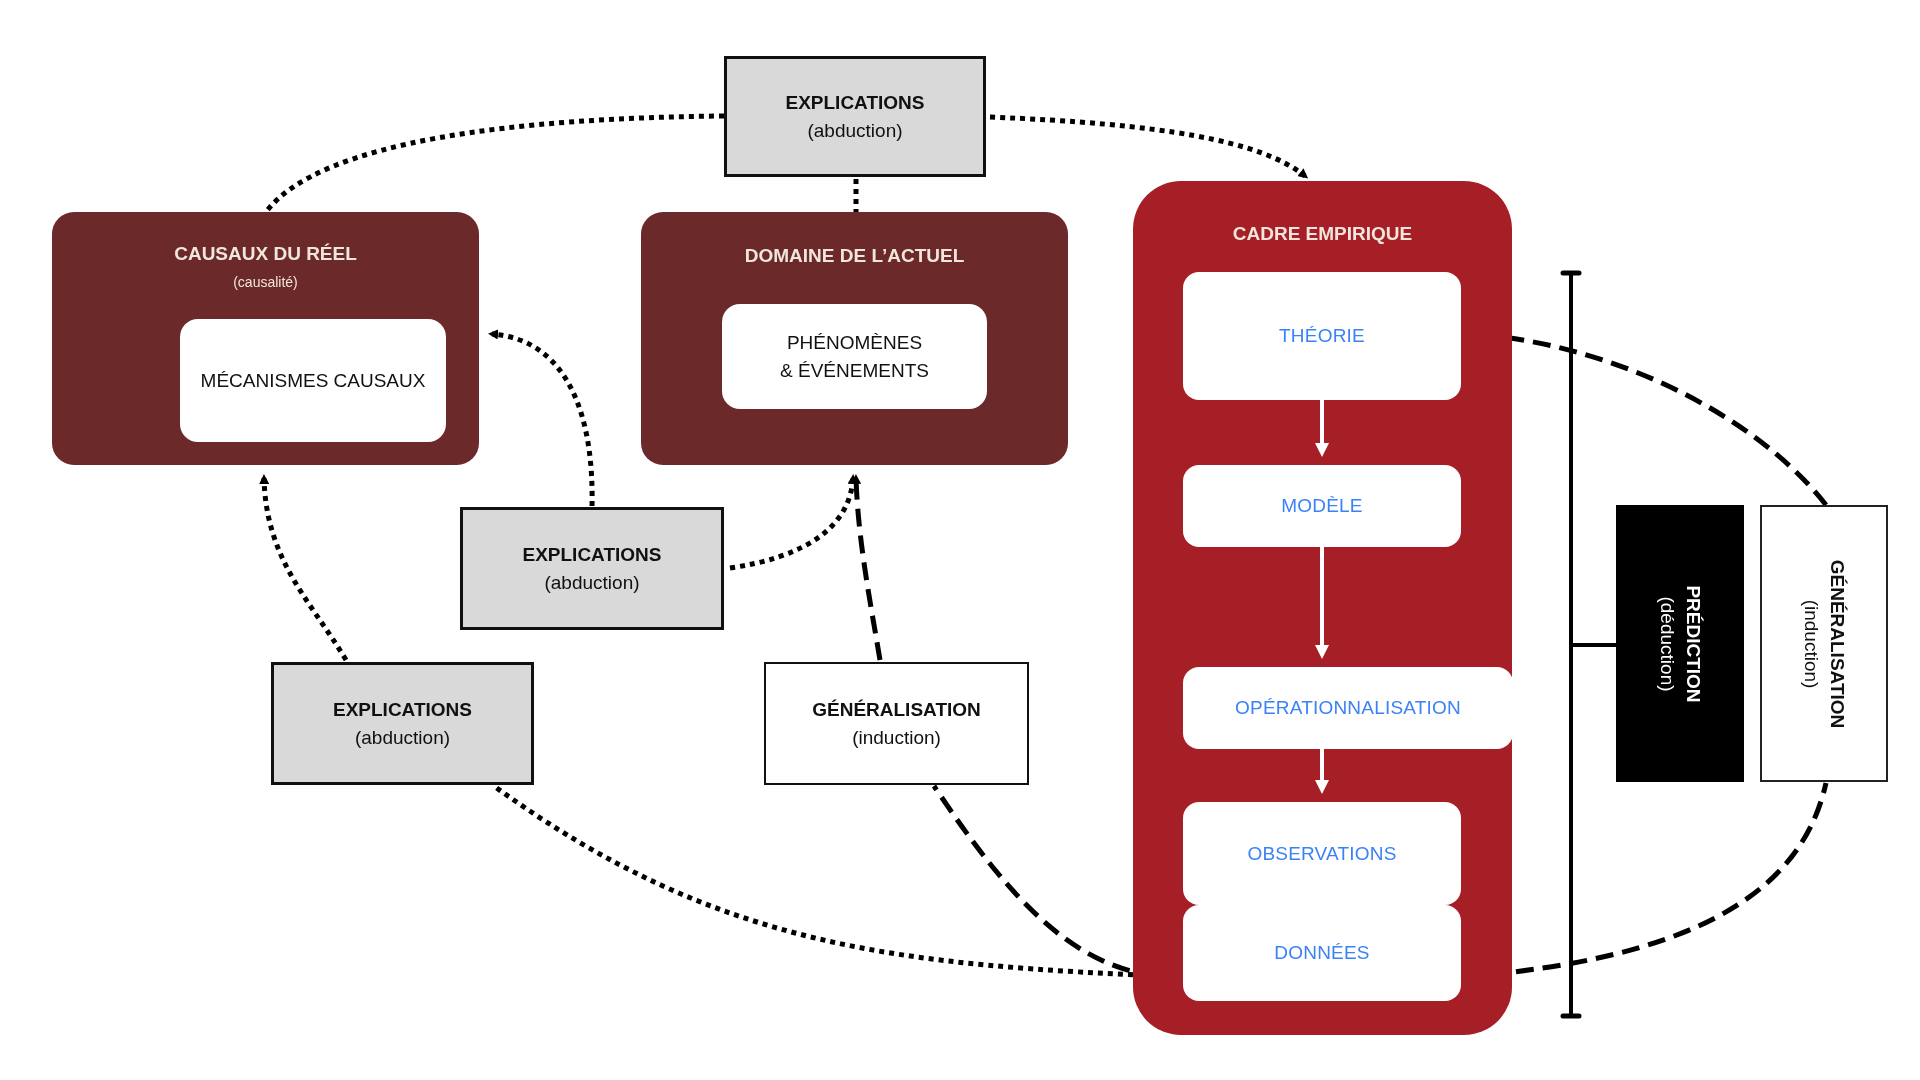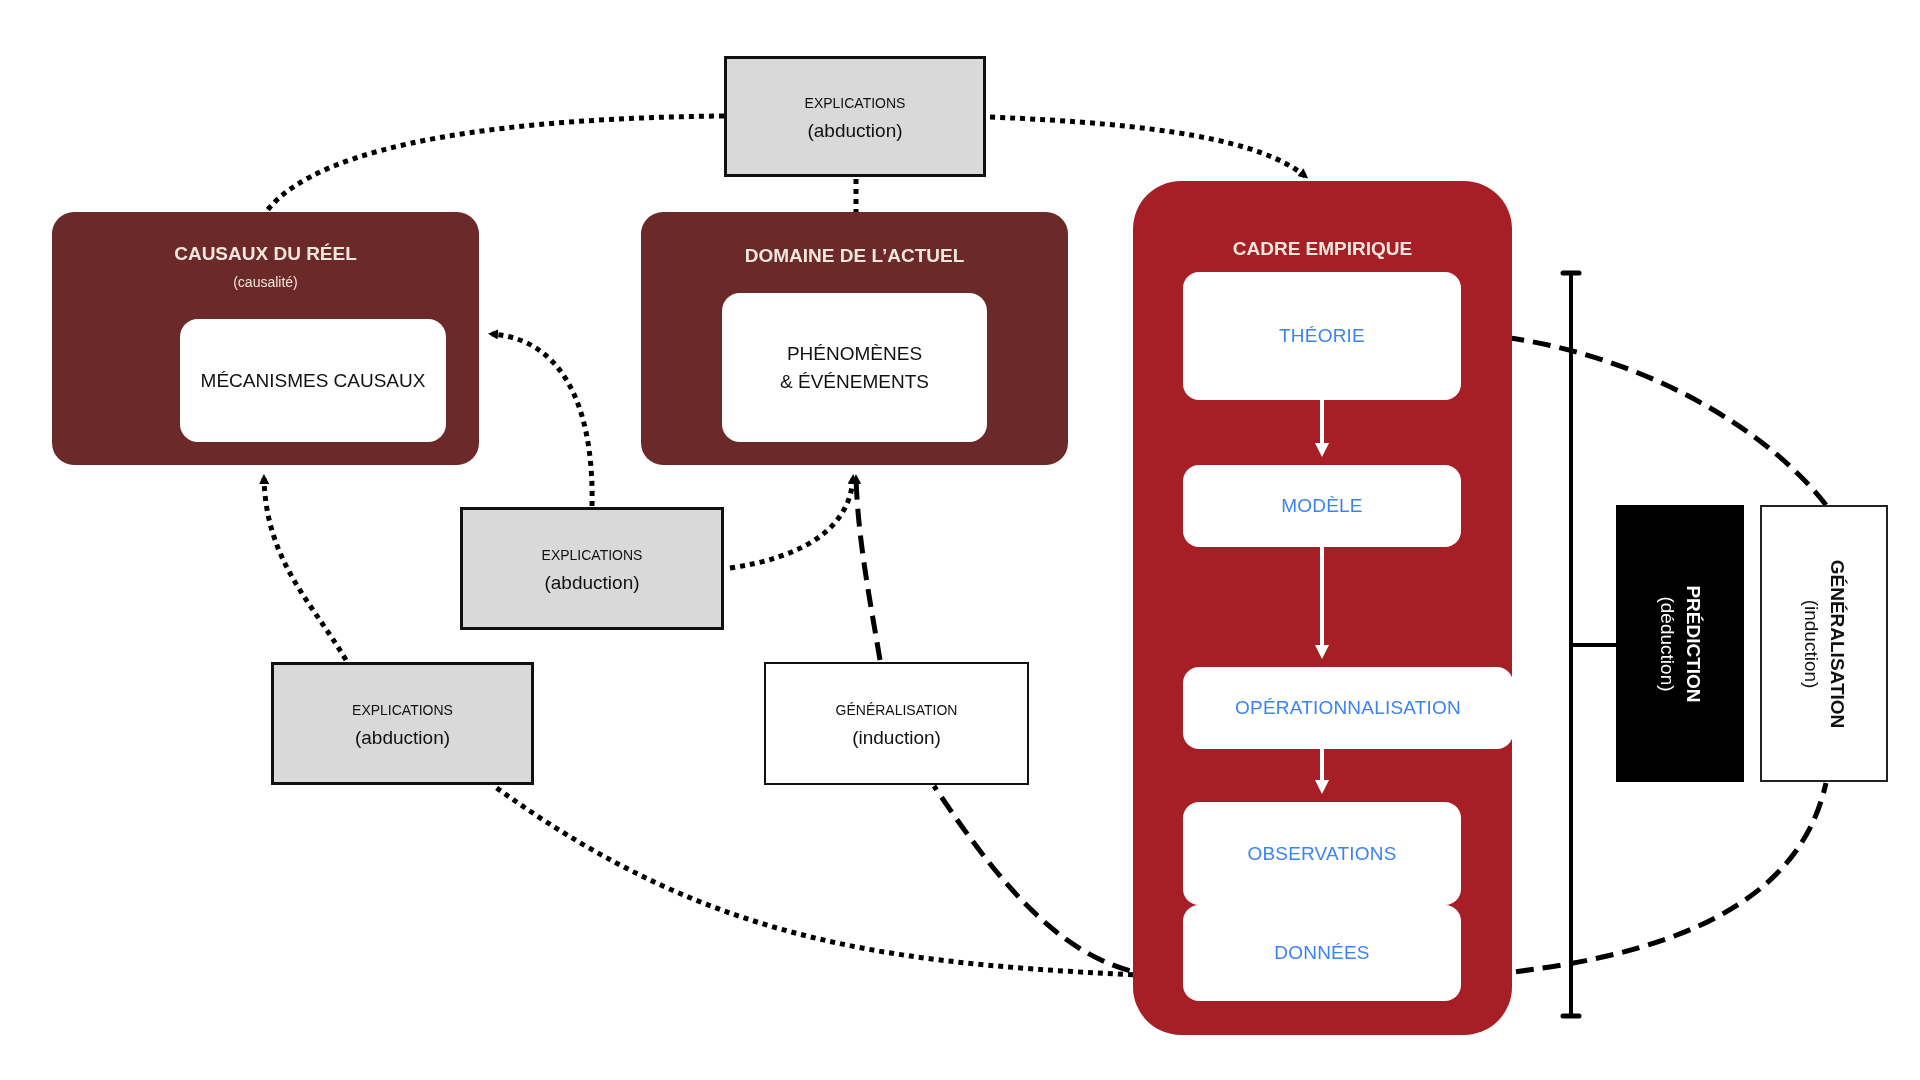--- a/index.html
+++ b/index.html
@@ -13,21 +13,21 @@
   .domain-sub { position:absolute; left:0; right:0; text-align:center; color:#f1e6dc;
                 font-size:14px; line-height:28px; }
   .inner { background:#ffffff; border-radius:18px; display:flex; align-items:center;
            justify-content:center; text-align:center; color:#111; font-size:19px; line-height:28px; }
   .step { background:#ffffff; border-radius:16px; display:flex; align-items:center;
           justify-content:center; color:#3b82f6; font-size:19px; letter-spacing:0.2px; }
   .box { border:3px solid #111; display:flex; flex-direction:column; align-items:center;
          justify-content:center; text-align:center; color:#111; }
   .box.gray { background:#d9d9d9; }
   .box.white { background:#ffffff; border-width:2px; }
-  .box .t { font-weight:normal; font-size:14px; line-height:28px; }
+  .box .t { font-weight:bold; font-size:19px; line-height:28px; }
   .box .s { font-size:19px; line-height:28px; }
   .vbox { display:flex; align-items:center; justify-content:center; }
   .vbox .rot { transform:rotate(90deg); white-space:nowrap; text-align:center; }
   .vbox .rot .t { font-weight:bold; font-size:19px; line-height:26px; display:block; }
   .vbox .rot .s { font-size:19px; line-height:26px; display:block; }
   .pred { background:#000; color:#fff; }
   .gen-v { background:#fff; color:#111; border:2px solid #222; }
   svg.overlay { position:absolute; left:0; top:0; pointer-events:none; }
 </style>
 </head>
@@ -73,28 +73,28 @@
 <div class="abs domain" style="left:52px; top:212px; width:427px; height:253px;">
   <div class="domain-title" style="top:28px;">CAUSAUX DU RÉEL</div>
   <div class="domain-sub" style="top:56px;">(causalité)</div>
   <div class="abs inner" style="left:84px; top:107px; width:266px; height:123px;margin-left:44px;">
     <span>MÉCANISMES CAUSAUX</span>
   </div>
 </div>
 
 <div class="abs domain" style="left:641px; top:212px; width:427px; height:253px;">
   <div class="domain-title" style="top:30px;">DOMAINE DE L’ACTUEL</div>
-  <div class="abs inner" style="left:81px; top:81px; width:265px; height:149px; flex-direction:column;">
+  <div class="abs inner" style="left:81px; top:92px; width:265px; height:105px; flex-direction:column;">
     <span>PHÉNOMÈNES</span>
     <span>&amp; ÉVÉNEMENTS</span>
   </div>
 </div>
 
 <div class="abs cadre" style="left:1133px; top:181px; width:379px; height:854px;">
-  <div class="domain-title" style="top:39px;margin-top:15px;">CADRE EMPIRIQUE</div>
+  <div class="domain-title" style="top:39px;">CADRE EMPIRIQUE</div>
   <div class="abs step" style="left:50px; top:91px; width:278px; height:128px;">
     <span>THÉORIE</span>
   </div>
   <div class="abs step" style="left:50px; top:284px; width:278px; height:82px;">
     <span>MODÈLE</span>
   </div>
   <div class="abs step" style="left:50px; top:486px; width:330px; height:82px;">
     <span>OPÉRATIONNALISATION</span>
   </div>
   <div class="abs step" style="left:50px; top:621px; width:278px; height:103px;">

